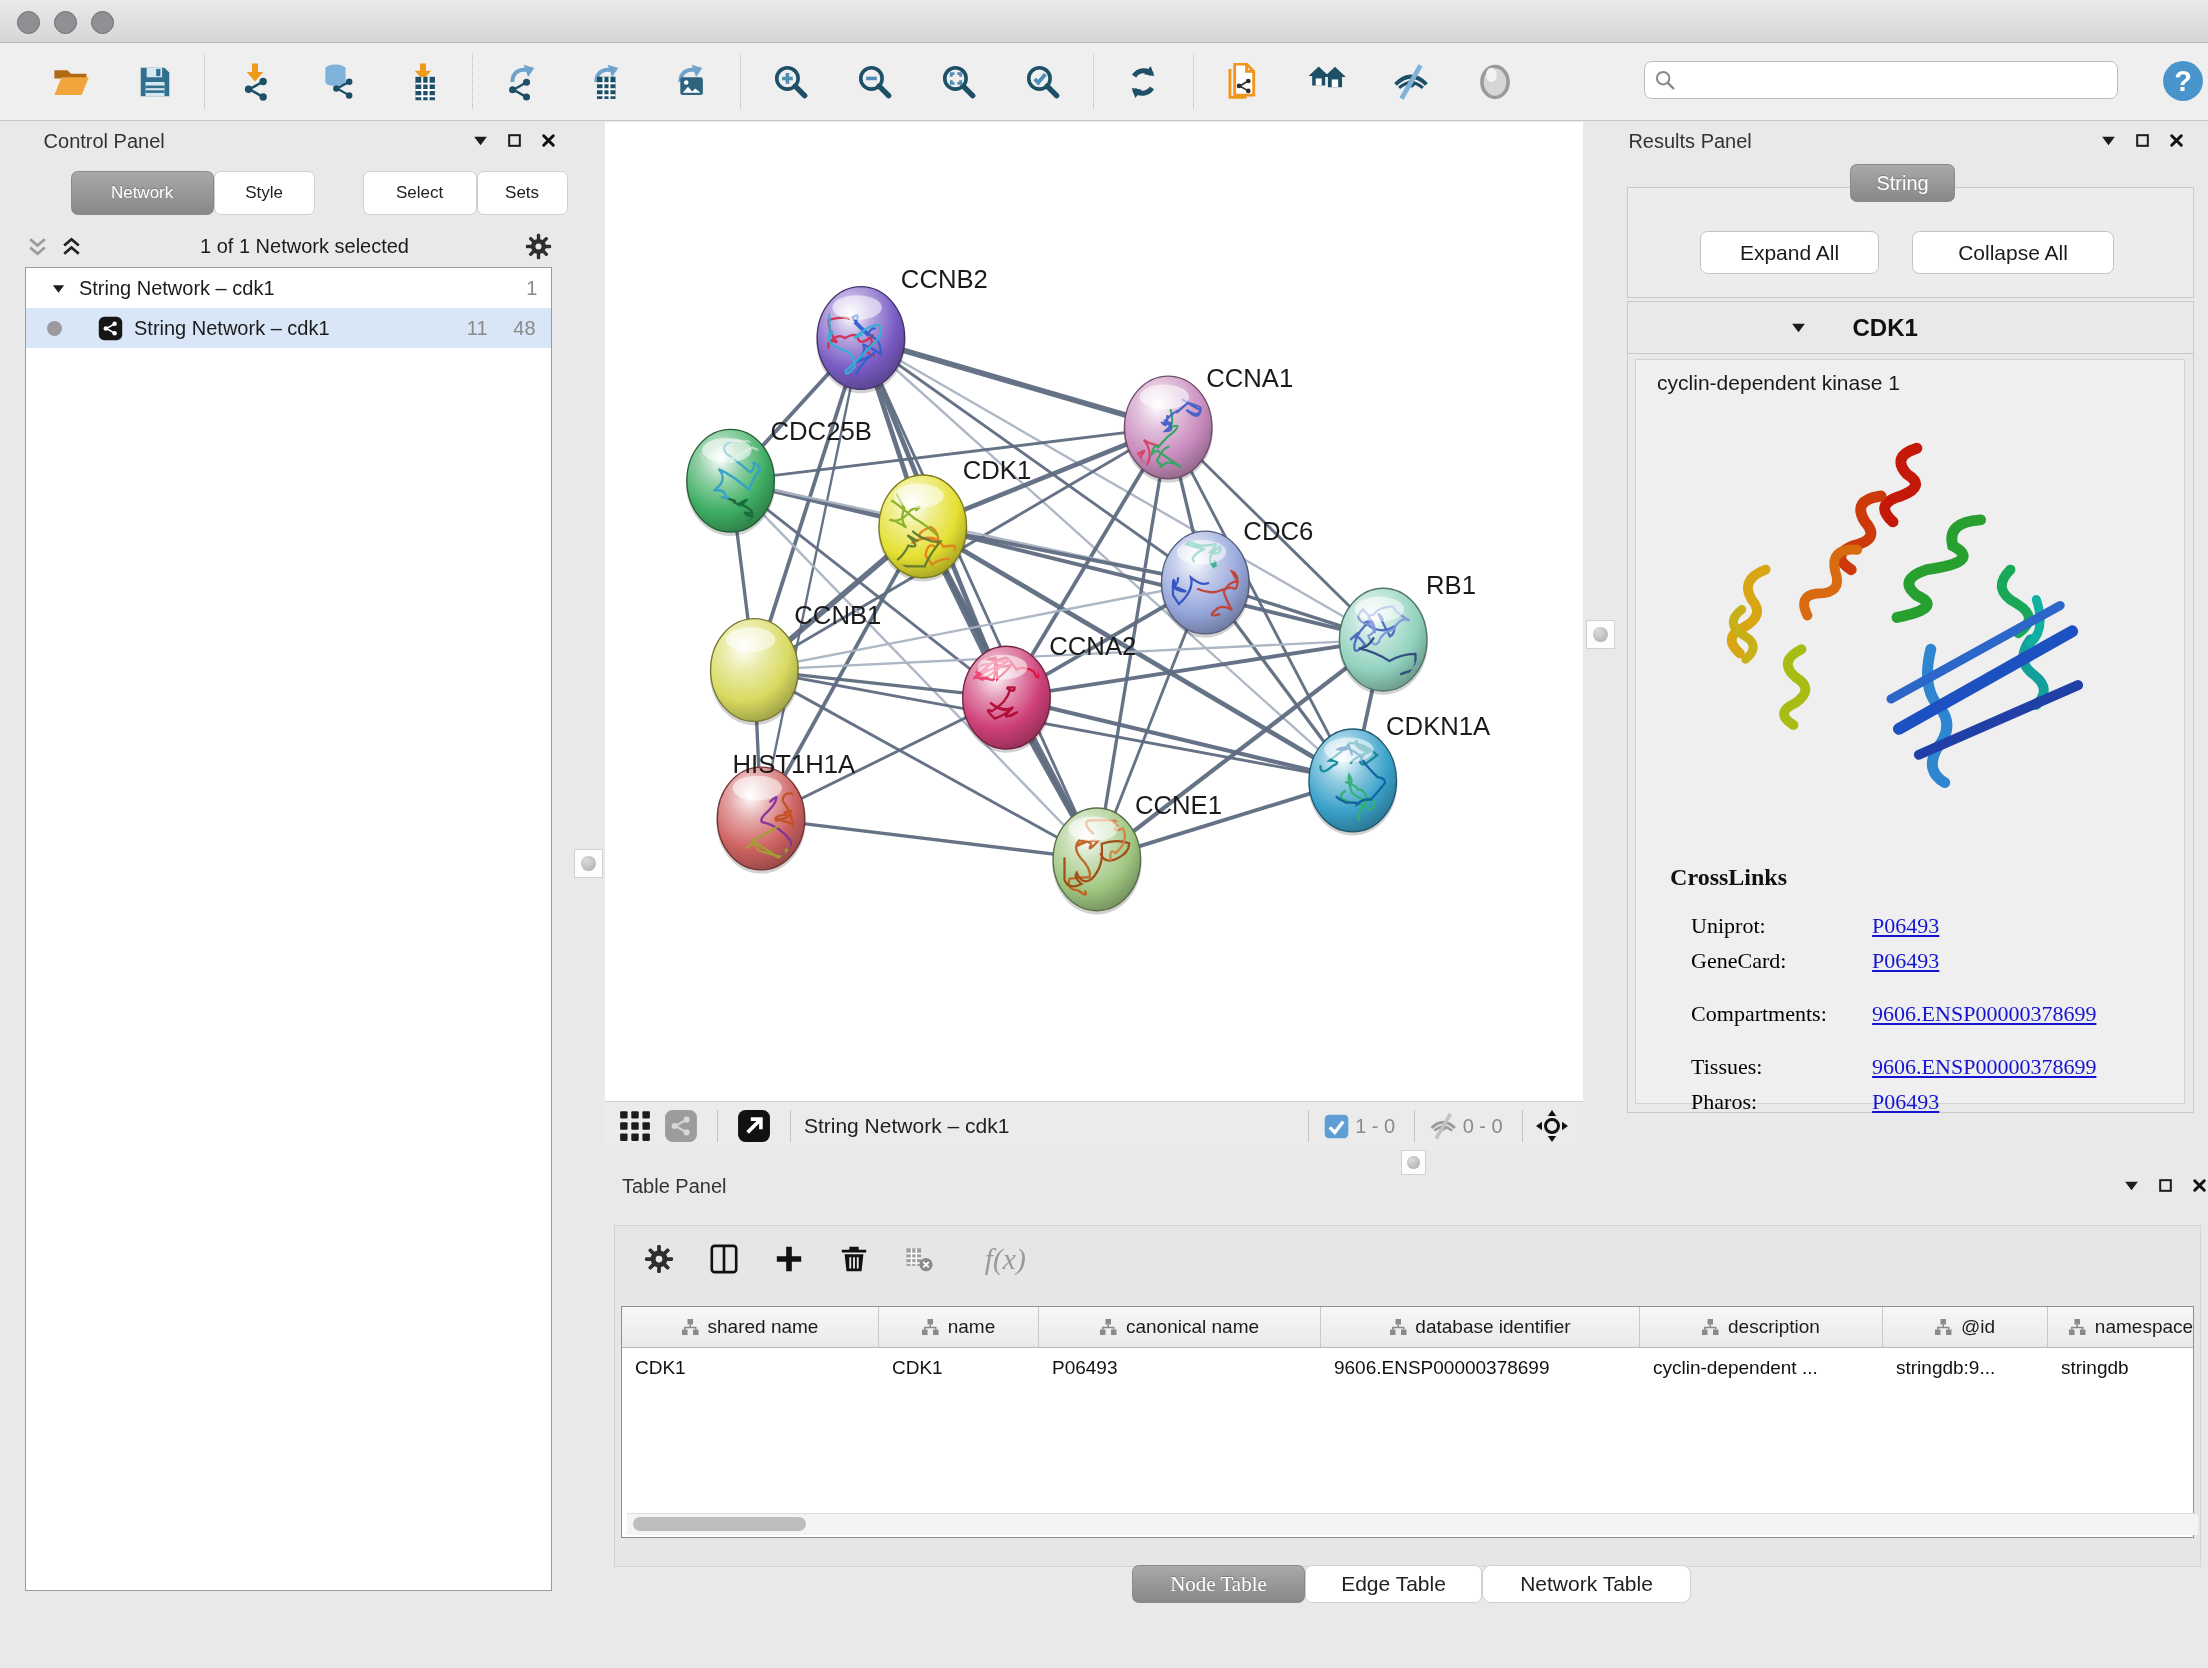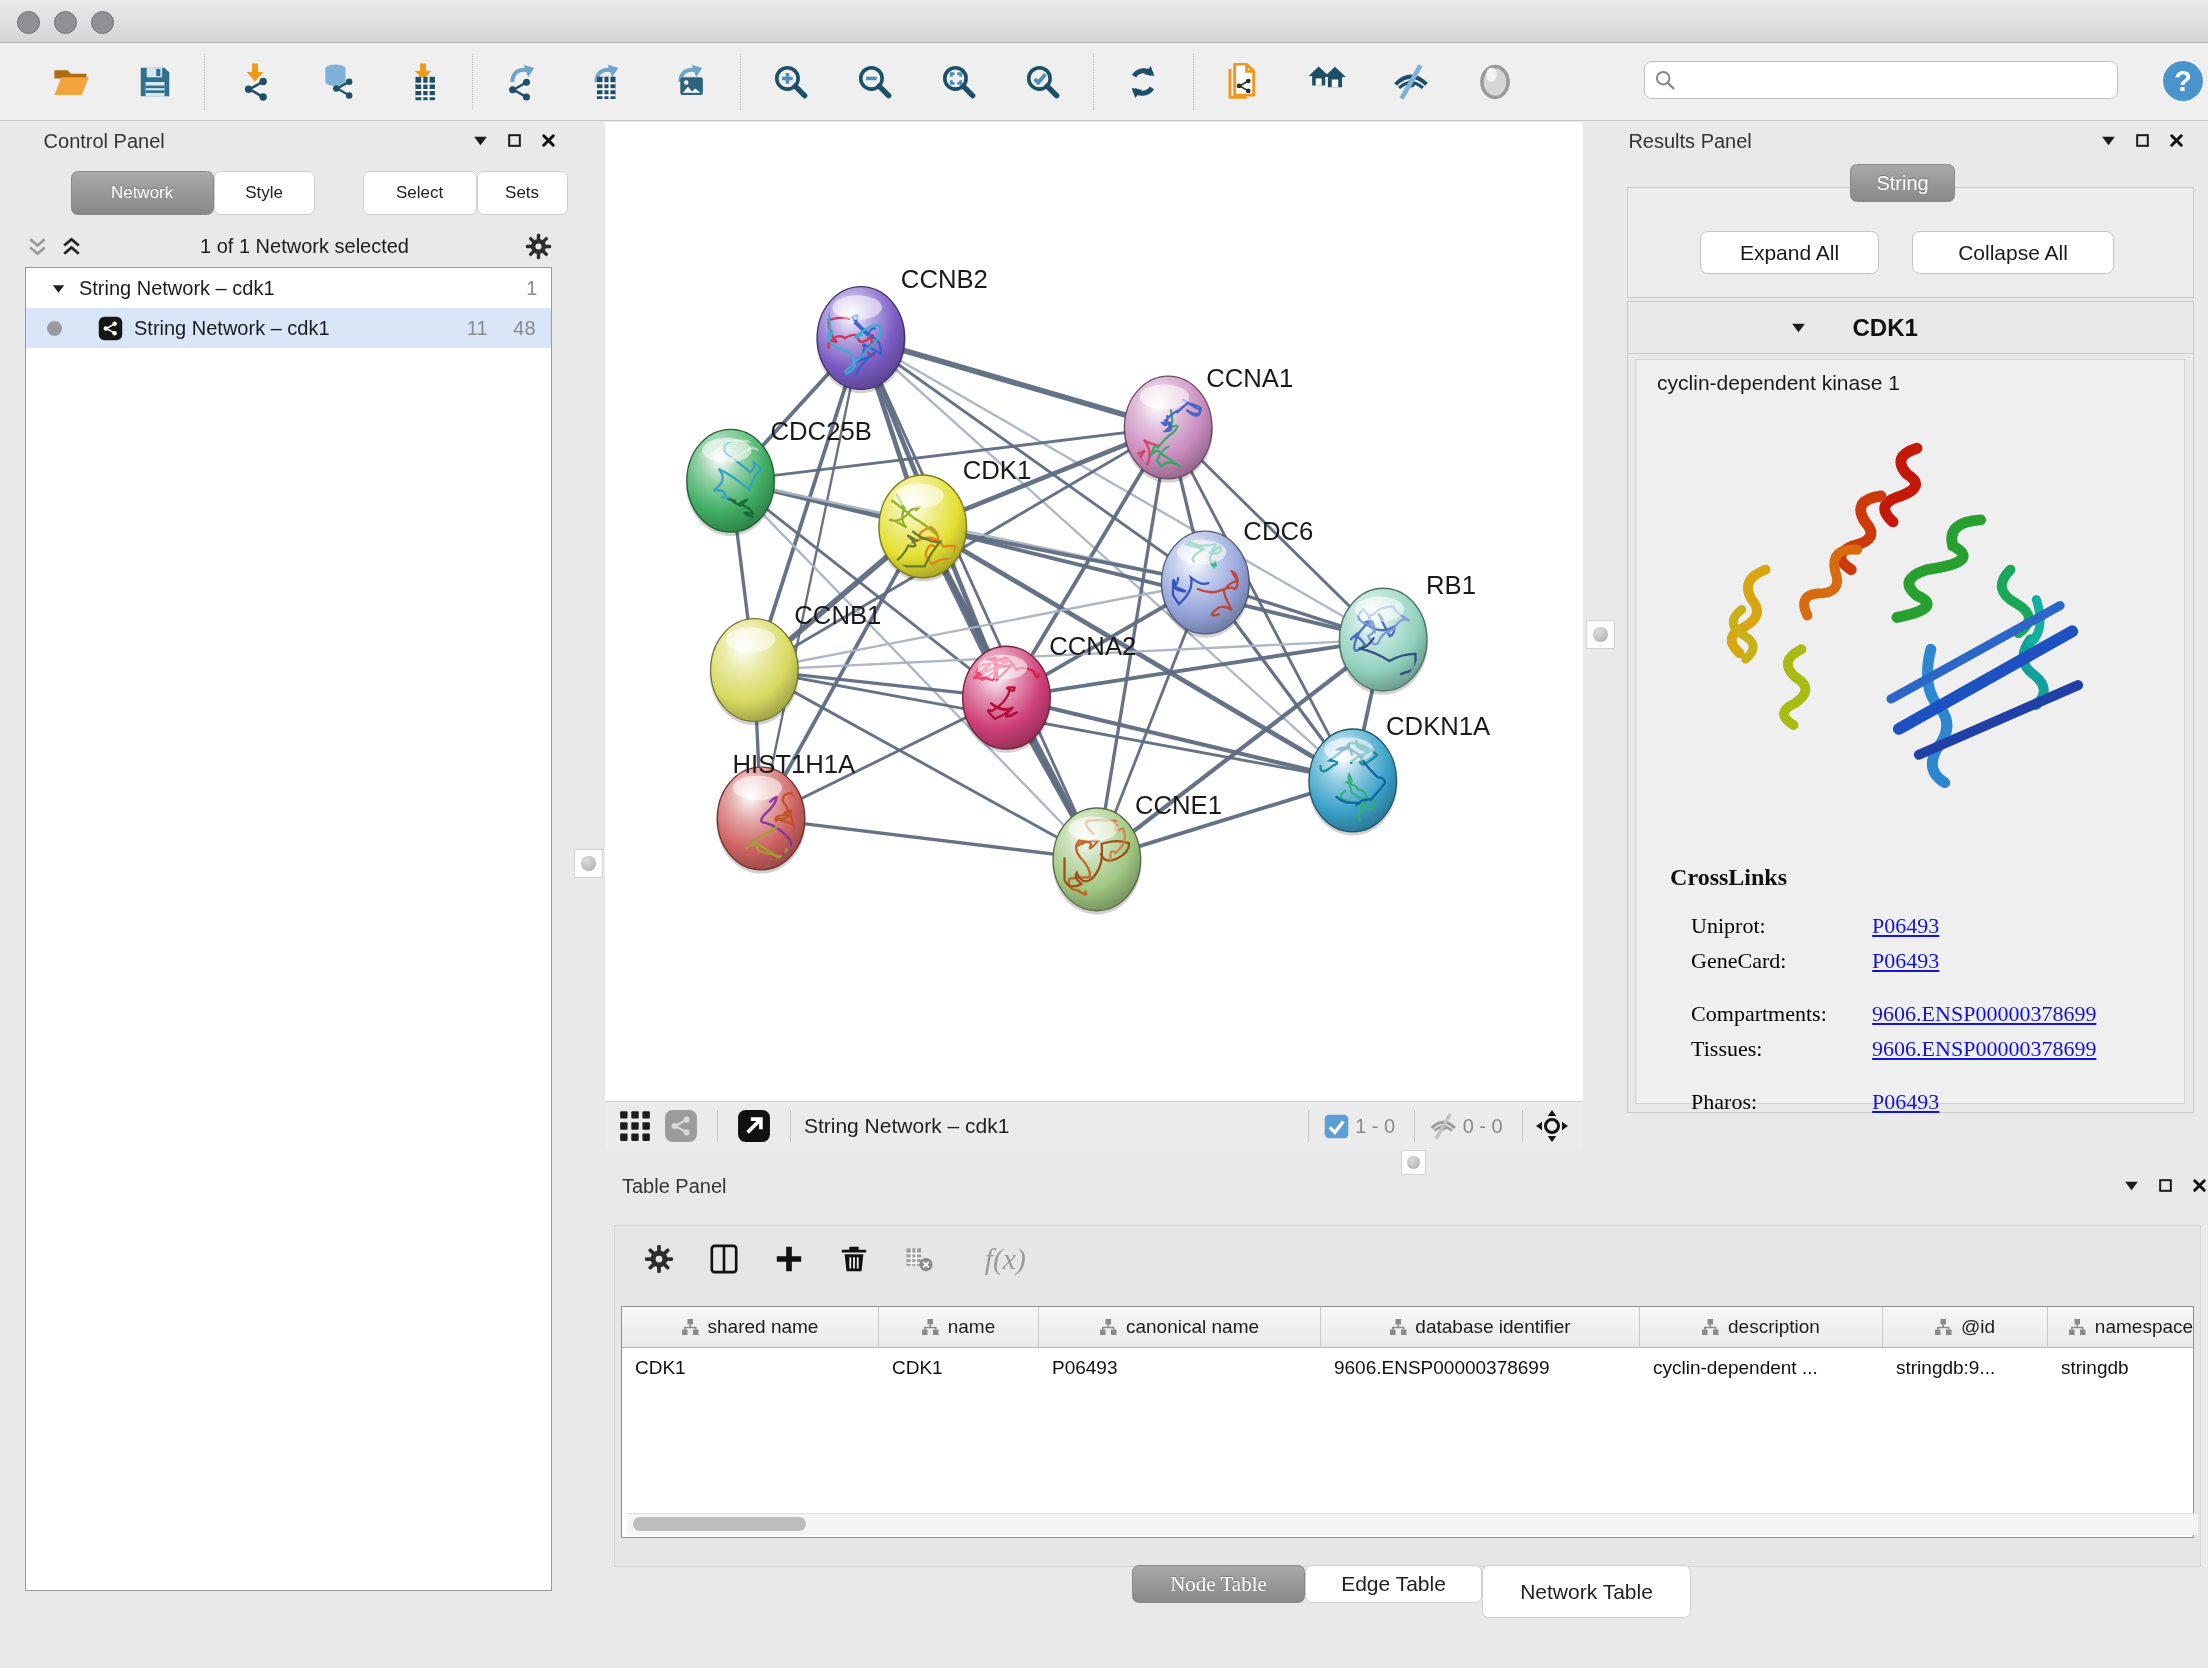--- a/index.html
+++ b/index.html
@@ -791,21 +791,21 @@
               <span class="xlink">P06493</span>
             </div>
             <div class="serif" style="display: flex; height: 44px; align-items: flex-start; font-size: 22px;">
               <span style="width: 181px;">GeneCard:</span>
               <span class="xlink">P06493</span>
             </div>
             <div class="serif" style="display: flex; height: 44px; align-items: center; font-size: 22px;">
               <span style="width: 181px;">Compartments:</span>
               <span class="xlink">9606.ENSP00000378699</span>
             </div>
-            <div class="serif" style="display: flex; height: 44px; align-items: flex-start; font-size: 22px;">
+            <div class="serif" style="display: flex; height: 44px; align-items: flex-end; font-size: 22px;">
               <span style="width: 181px;">Tissues:</span>
               <span class="xlink">9606.ENSP00000378699</span>
             </div>
             <div class="serif" style="display: flex; height: 44px; align-items: center; font-size: 22px;">
               <span style="width: 181px;">Pharos:</span>
               <span class="xlink">P06493</span>
             </div>
           </div>
       </div>
     </div>
@@ -999,18 +999,18 @@
           </div>
         </div>
       <div class="hscroll">
           <div class="hthumb"></div>
         </div>
     </div>
   </div>
   <div class="abs" id="table-tabs" style="left:1132px;top:1565px;display:flex">
       <div class="btab sel" style="width: 173px; height: 38px; font-size: 21px; font-family: Liberation Serif, serif;">Node Table</div>
       <div class="btab" style="width: 177px; height: 38px; font-size: 21px;">Edge Table</div>
-      <div class="btab" style="width: 209px; height: 53px; font-size: 21px;">Network Table</div>
+      <div class="btab" style="width: 209px; height: 38px; font-size: 21px; border-radius: 9px;">Network Table</div>
     </div>
 
 
 </div>
 
 
 </body></html>

